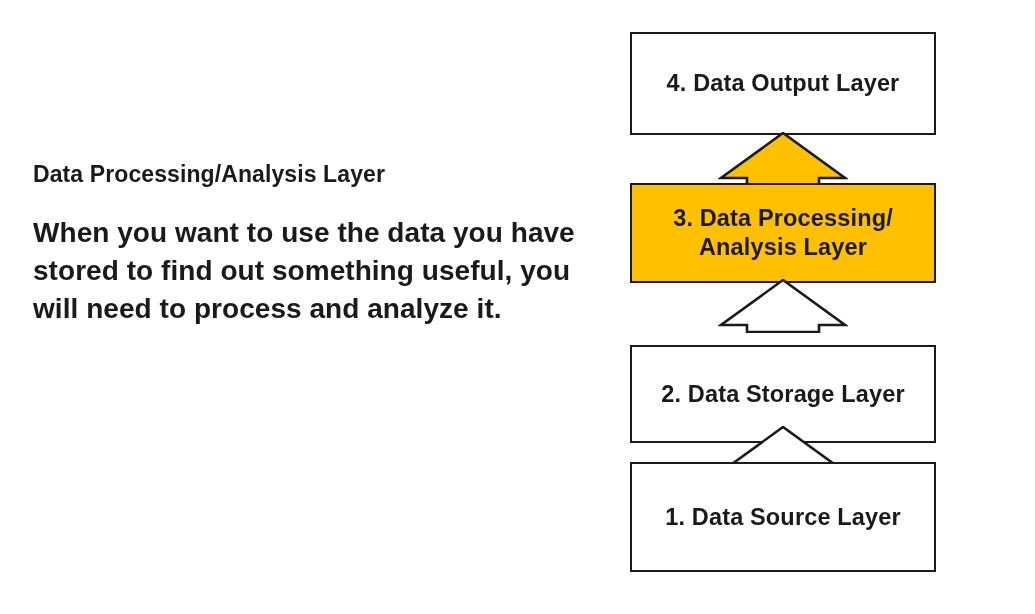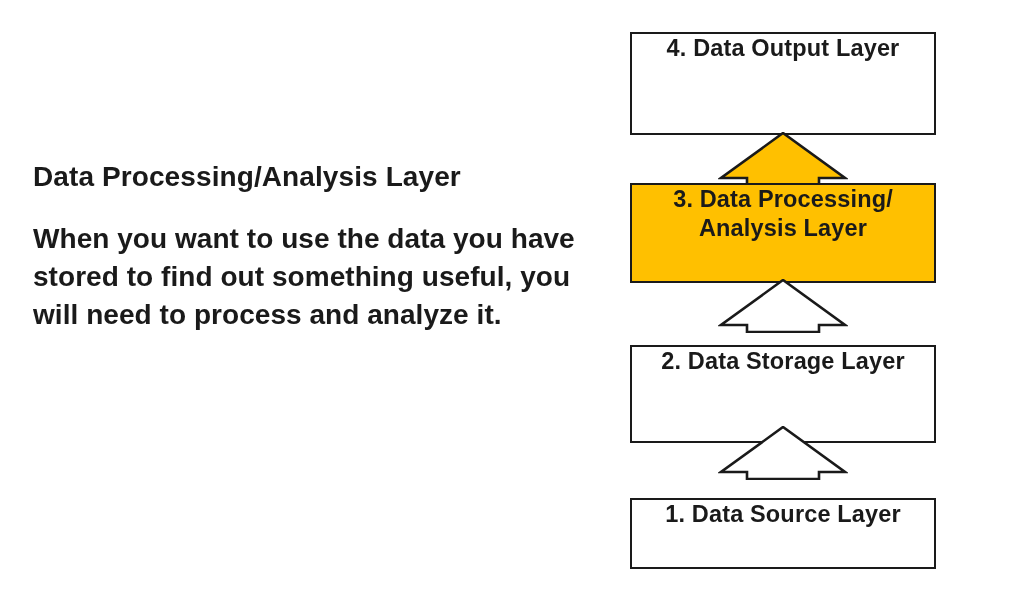--- a/index.html
+++ b/index.html
@@ -24,21 +24,21 @@
 
   
   .text-panel {
     position: absolute;
     left: 33px;
     top: 160px;
     width: 548px;
   }
 
   .panel-heading {
-    font-size: 28px;
+    font-size: 23px;
     font-weight: bold;
     line-height: 1.22;
     letter-spacing: 0.1px;
     color: #1a1a1a;
     margin: 0 0 26px 0;
   }
 
   .panel-body {
     font-size: 28px;
     font-weight: bold;
@@ -59,21 +59,21 @@
   }
 
   .layer-box {
     position: absolute;
     left: 0;
     width: 306px;
     box-sizing: border-box;
     border: 2.4px solid #1a1a1a;
     background: #ffffff;
     display: flex;
-    align-items: flex-start;
+    align-items: center;
     justify-content: center;
     text-align: center;
   }
 
   .layer-box .layer-label {
     font-size: 23.5px;
     font-weight: bold;
     line-height: 1.22;
     letter-spacing: 0.15px;
     color: #1a1a1a;
@@ -82,21 +82,21 @@
   }
 
   .layer-box.highlight {
     background: #FFC000;
   }
 
   
   #box-output     { top: 0px;   height: 103px; }
   #box-processing { top: 151px; height: 100px; }
   #box-storage    { top: 298px; height: 98px; margin-top: 15px;  }
-  #box-source     { top: 466px; height: 71px;  }
+  #box-source     { top: 430px; height: 110px;  }
 
   
   .arrow {
     position: absolute;
     left: 88px;          
     width: 130px;
   }
   .arrow svg { display: block; width: 130px; height: 100%; }
 
   #arrow-3-to-4 { top: 100px; height: 54px; }

